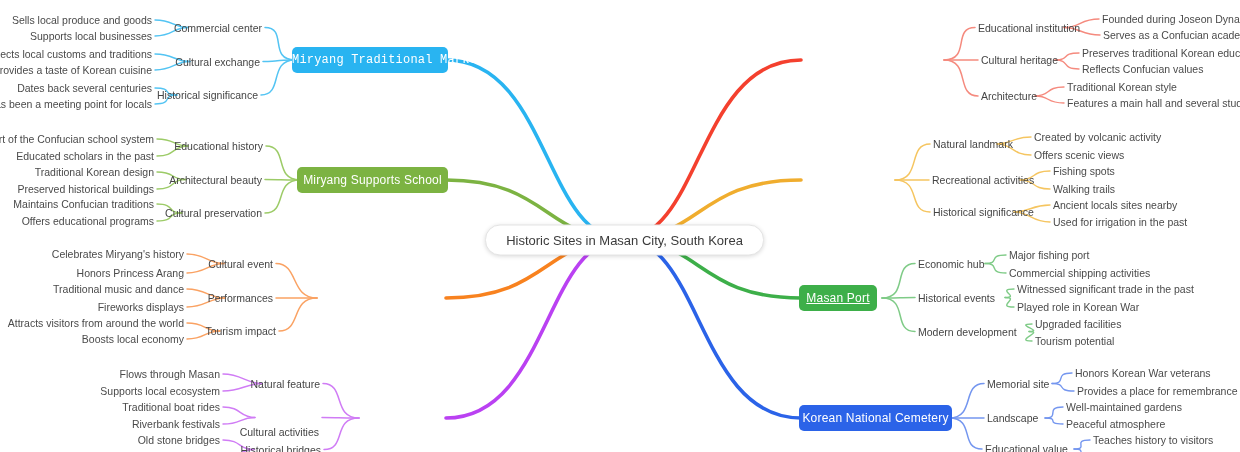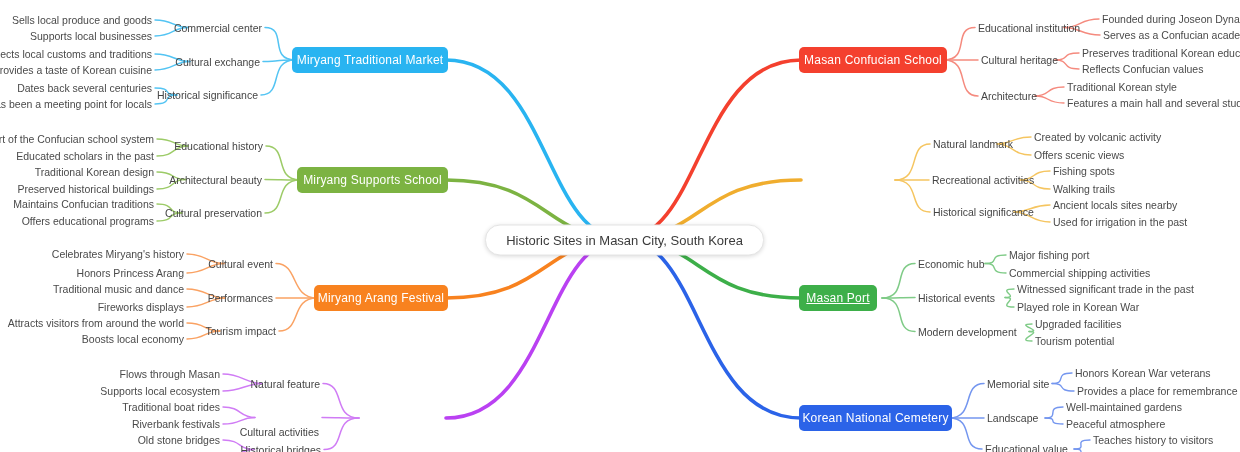--- a/index.html
+++ b/index.html
@@ -104,21 +104,21 @@
 
   <div class="node leaf" style="right:1088px;top:8px">Sells local produce and goods</div>
   <div class="node leaf" style="right:1088px;top:24px">Supports local businesses</div>
   <div class="node leaf" style="right:1088px;top:42px">Reflects local customs and traditions</div>
   <div class="node leaf" style="right:1088px;top:58px">Provides a taste of Korean cuisine</div>
   <div class="node leaf" style="right:1088px;top:76px">Dates back several centuries</div>
   <div class="node leaf" style="right:1088px;top:92px">Has been a meeting point for locals</div>
   <div class="node sub" style="right:978px;top:15.5px">Commercial center</div>
   <div class="node sub" style="right:980px;top:49.5px">Cultural exchange</div>
   <div class="node sub" style="right:982px;top:83px">Historical significance</div>
-  <div class="node box" style="left: 292px; top: 48px; width: 156px; background: rgb(41, 180, 241);">Miryang Traditional Market</div>
+  <div class="node box" style="left: 292px; top: 48px; width: 156px; background: rgb(41, 180, 241); font-family: Liberation Mono, monospace;">Miryang Traditional Market</div>
 
   <div class="node leaf" style="right:1086px;top:127px">Part of the Confucian school system</div>
   <div class="node leaf" style="right:1086px;top:144px">Educated scholars in the past</div>
   <div class="node leaf" style="right:1086px;top:160px">Traditional Korean design</div>
   <div class="node leaf" style="right:1086px;top:177px">Preserved historical buildings</div>
   <div class="node leaf" style="right:1086px;top:192px">Maintains Confucian traditions</div>
   <div class="node leaf" style="right:1086px;top:209px">Offers educational programs</div>
   <div class="node sub" style="right:977px;top:134px">Educational history</div>
   <div class="node sub" style="right:978px;top:167.5px">Architectural beauty</div>
   <div class="node sub" style="right:978px;top:201px">Cultural preservation</div>
@@ -126,33 +126,31 @@
 
   <div class="node leaf" style="right:1056px;top:242px">Celebrates Miryang's history</div>
   <div class="node leaf" style="right:1056px;top:261px">Honors Princess Arang</div>
   <div class="node leaf" style="right:1056px;top:277px">Traditional music and dance</div>
   <div class="node leaf" style="right:1056px;top:295px">Fireworks displays</div>
   <div class="node leaf" style="right:1056px;top:311px">Attracts visitors from around the world</div>
   <div class="node leaf" style="right:1056px;top:327px">Boosts local economy</div>
   <div class="node sub" style="right:967px;top:251.5px">Cultural event</div>
   <div class="node sub" style="right:967px;top:286px">Performances</div>
   <div class="node sub" style="right:964px;top:319px">Tourism impact</div>
-  <div class="node box" style="left: 314px; top: 286px; width: 134px; background: rgb(248, 130, 31);">Miryang Arang Festival</div>
 
   <div class="node leaf" style="right:1020px;top:362px">Flows through Masan</div>
   <div class="node leaf" style="right:1020px;top:379px">Supports local ecosystem</div>
   <div class="node leaf" style="right:1020px;top:395px">Traditional boat rides</div>
   <div class="node leaf" style="right:1020px;top:412px">Riverbank festivals</div>
   <div class="node leaf" style="right:1020px;top:428px">Old stone bridges</div>
   <div class="node leaf" style="right:1020px;top:446px">Symbolize historical connections</div>
   <div class="node sub" style="right:920px;top:371.5px">Natural feature</div>
   <div class="node sub" style="right:921px;top:420px">Cultural activities</div>
   <div class="node sub" style="right:919px;top:437.5px">Historical bridges</div>
 
-  <div class="node box" style="left: 799px; top: 48px; width: 148px; background: rgb(244, 64, 46);">Masan Confucian School</div>
   <div class="node sub" style="left:978px;top:15.5px">Educational institution</div>
   <div class="node sub" style="left:981px;top:48px">Cultural heritage</div>
   <div class="node sub" style="left:981px;top:84px">Architecture</div>
   <div class="node leaf" style="left:1102px;top:7px">Founded during Joseon Dynasty</div>
   <div class="node leaf" style="left:1103px;top:23px">Serves as a Confucian academy</div>
   <div class="node leaf" style="left:1082px;top:41px">Preserves traditional Korean education</div>
   <div class="node leaf" style="left:1082px;top:57px">Reflects Confucian values</div>
   <div class="node leaf" style="left:1067px;top:75px">Traditional Korean style</div>
   <div class="node leaf" style="left:1067px;top:91px">Features a main hall and several study rooms</div>
 

